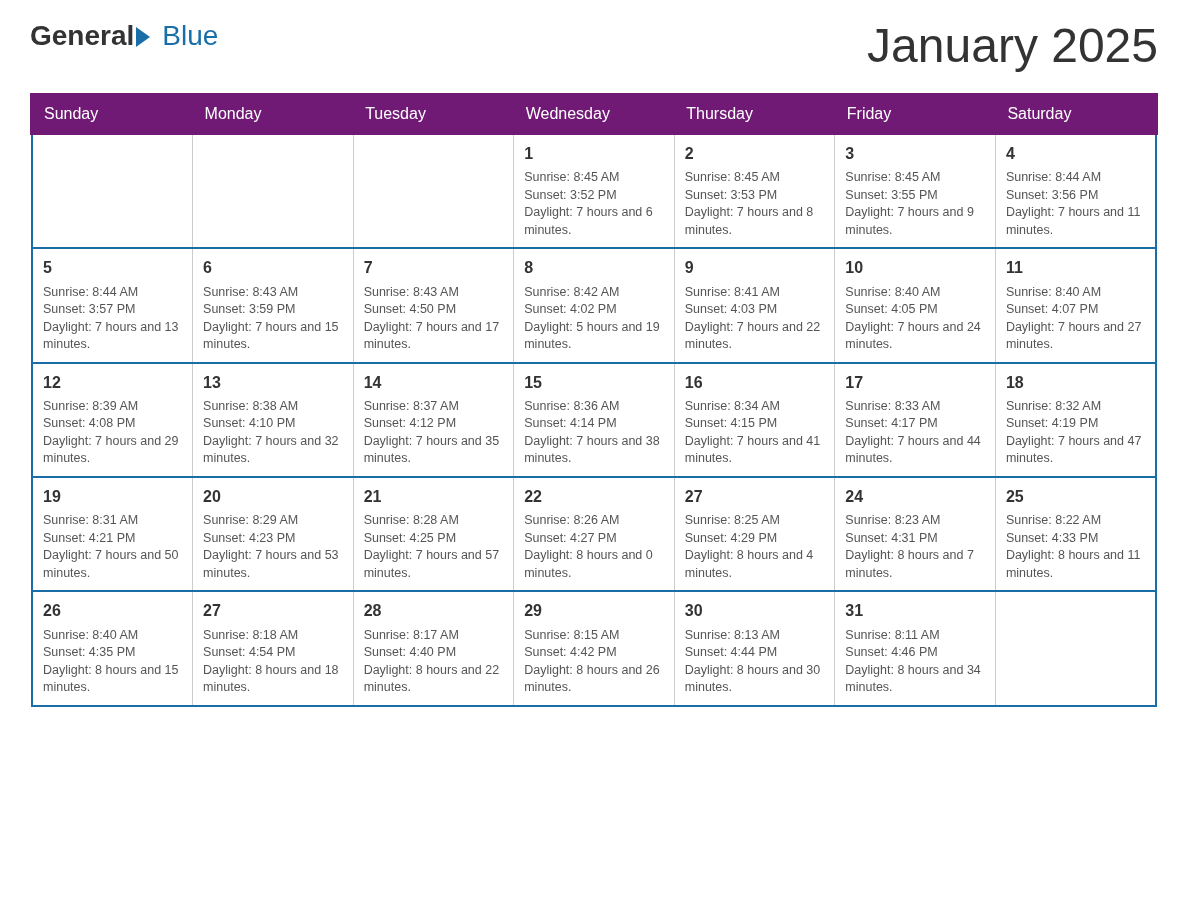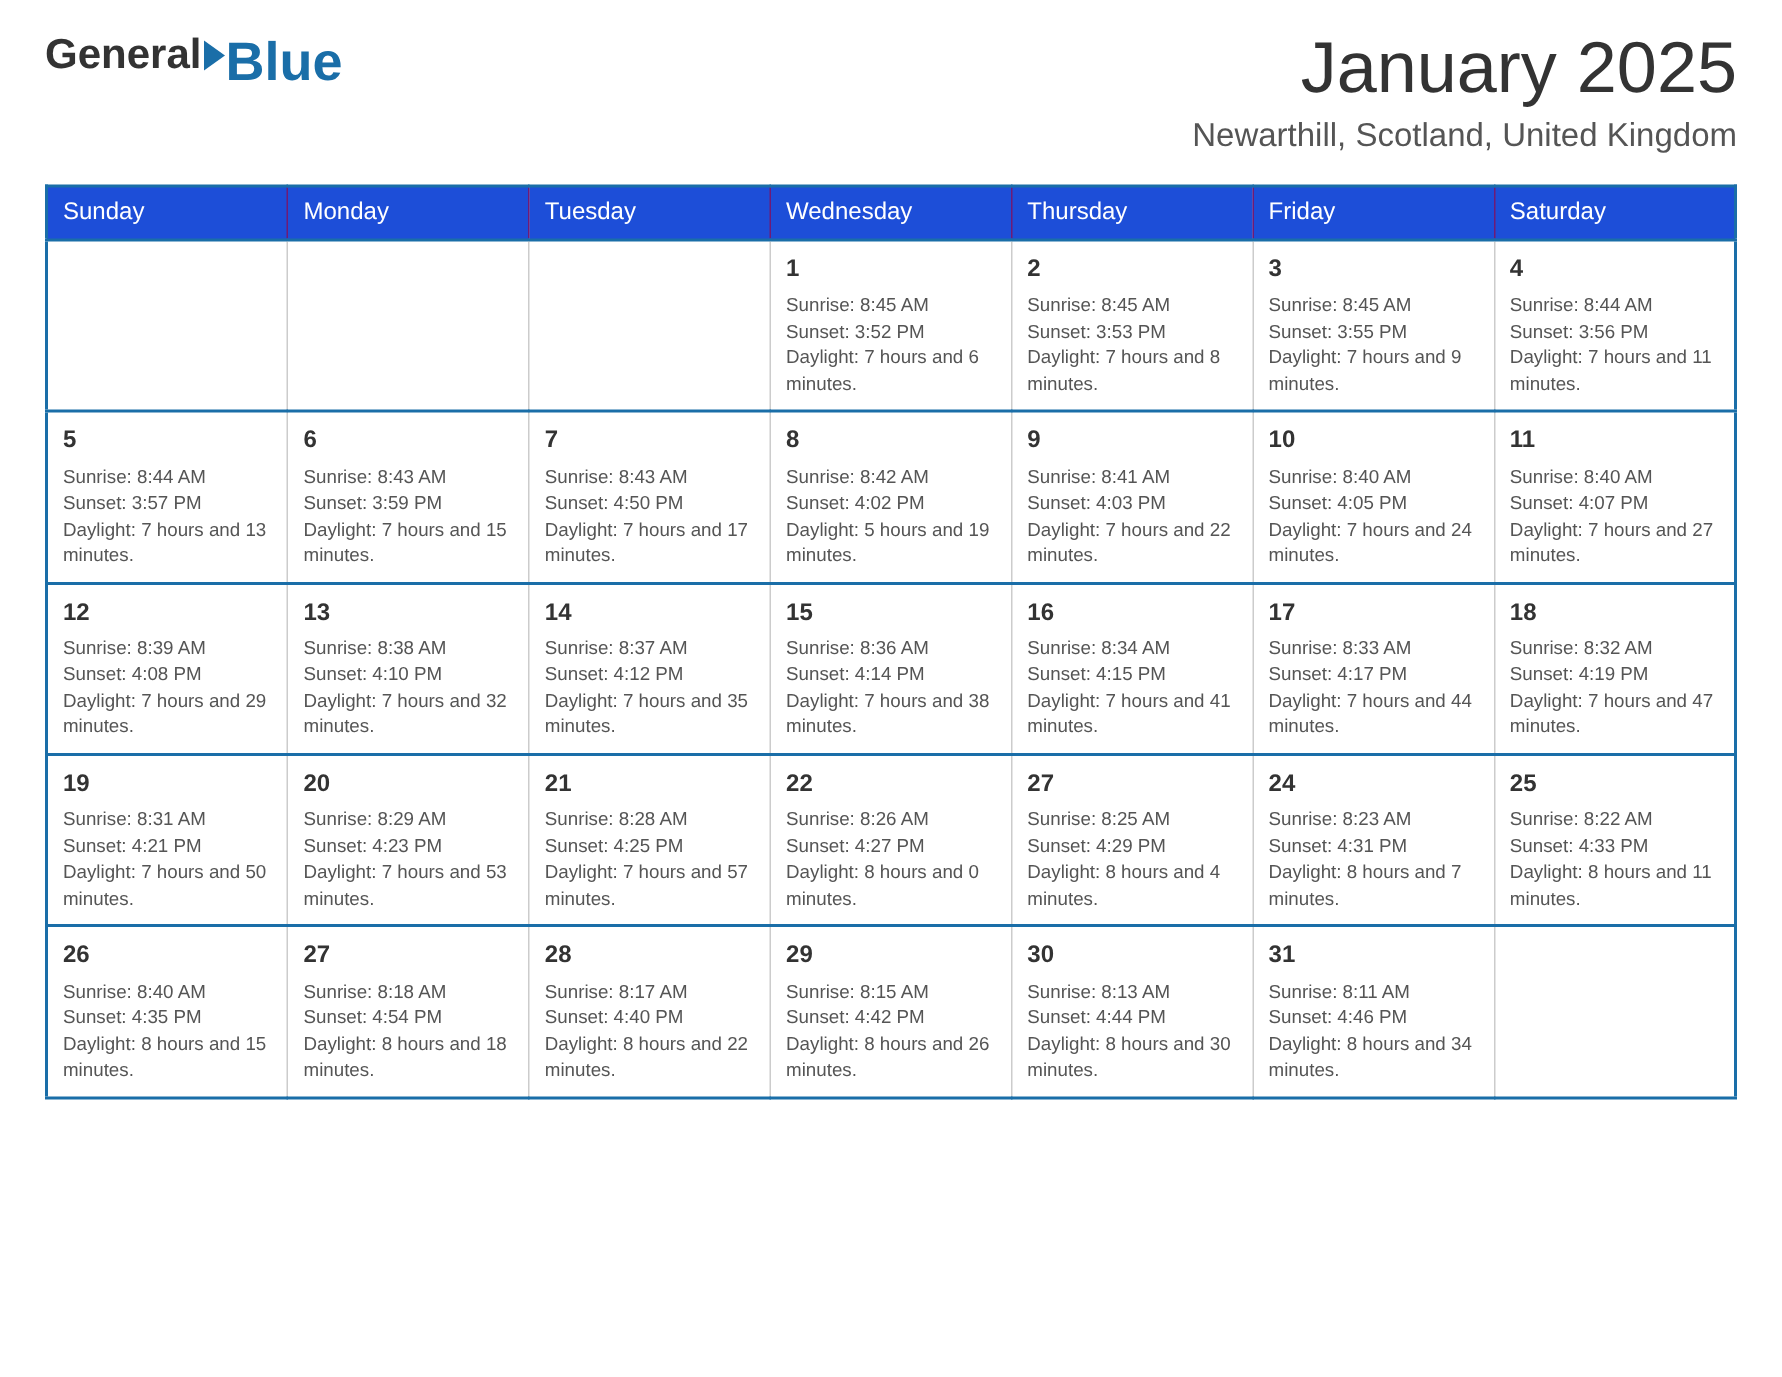--- a/index.html
+++ b/index.html
@@ -26,23 +26,24 @@
       width: 0;
       height: 0;
       border-left: 14px solid #1a6ea8;
       border-top: 10px solid transparent;
       border-bottom: 10px solid transparent;
       display: inline-block;
       margin-left: 2px;
       margin-bottom: -2px;
     }
     .logo-text-blue {
-      font-size: 36px;
-      font-weight: bold;
+      font-size: 28px;
+      font-weight: normal;
       color: #1a6ea8;
+      margin-left: 12px;
     }
     .title-section {
       text-align: right;
     }
     .month-title {
       font-size: 48px;
       font-weight: normal;
       color: #333;
       line-height: 1.1;
     }
@@ -50,27 +51,27 @@
       font-size: 22px;
       color: #555;
       margin-top: 4px;
     }
     .calendar-table {
       width: 100%;
       border-collapse: collapse;
       border: 2px solid #1a6ea8;
     }
     .calendar-table th {
-      background-color: #1d4ed8;
+      background-color: #701a75;
       color: #fff;
       font-size: 16px;
       font-weight: normal;
       padding: 8px 10px;
       text-align: left;
-      border: 1px solid #701a75;
+      border: 4px solid #701a75;
     }
     .calendar-table td {
       vertical-align: top;
       padding: 8px 10px;
       border: 1px solid #ccc;
       width: calc(100% / 7);
       min-height: 100px;
       font-size: 13px;
       line-height: 1.4;
     }
@@ -111,21 +112,20 @@
     <div class="logo-line1">
       <span class="logo-text-general">General</span>
       <span class="logo-arrow"></span>
     </div>
     <div class="logo-line2">
       <span class="logo-text-blue">Blue</span>
     </div>
   </div>
   <div class="title-section">
     <div class="month-title">January 2025</div>
-    <div class="location-title">Newarthill, Scotland, United Kingdom</div>
   </div>
 </div>
 
 <table class="calendar-table">
   <thead>
     <tr>
     <th>Sunday</th>
         <th>Monday</th>
         <th>Tuesday</th>
         <th>Wednesday</th>

